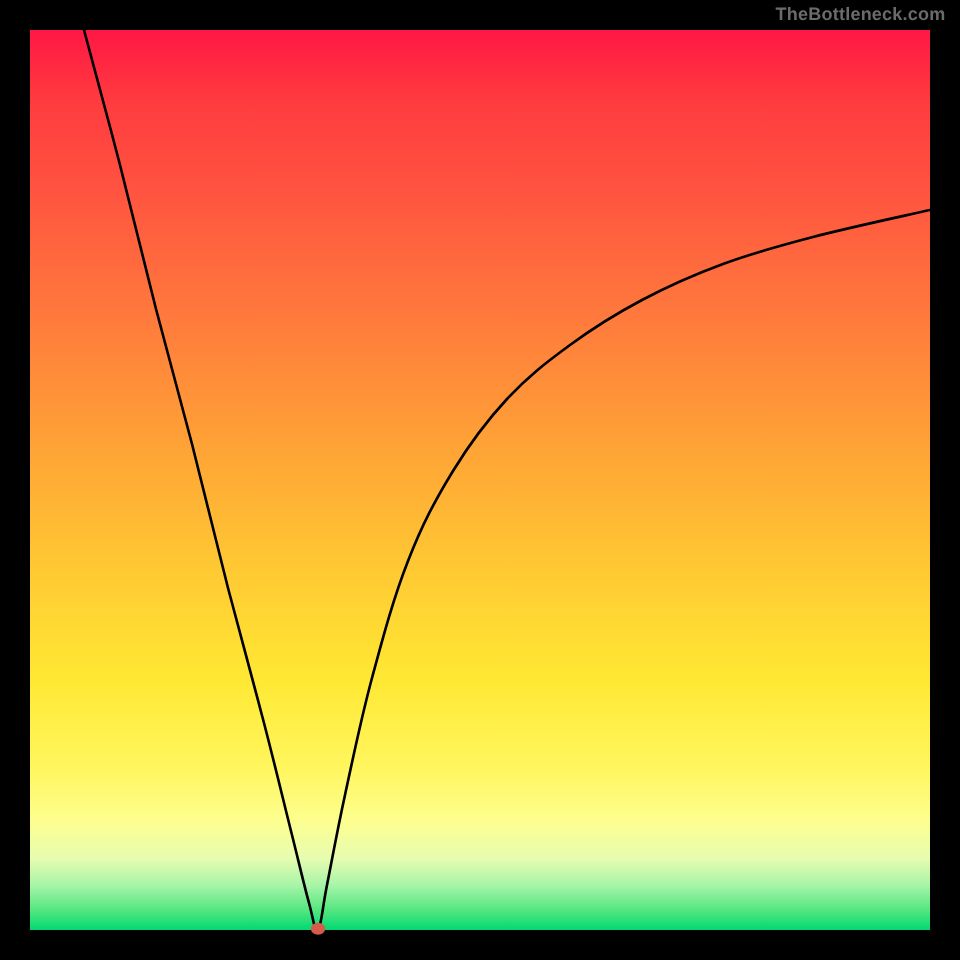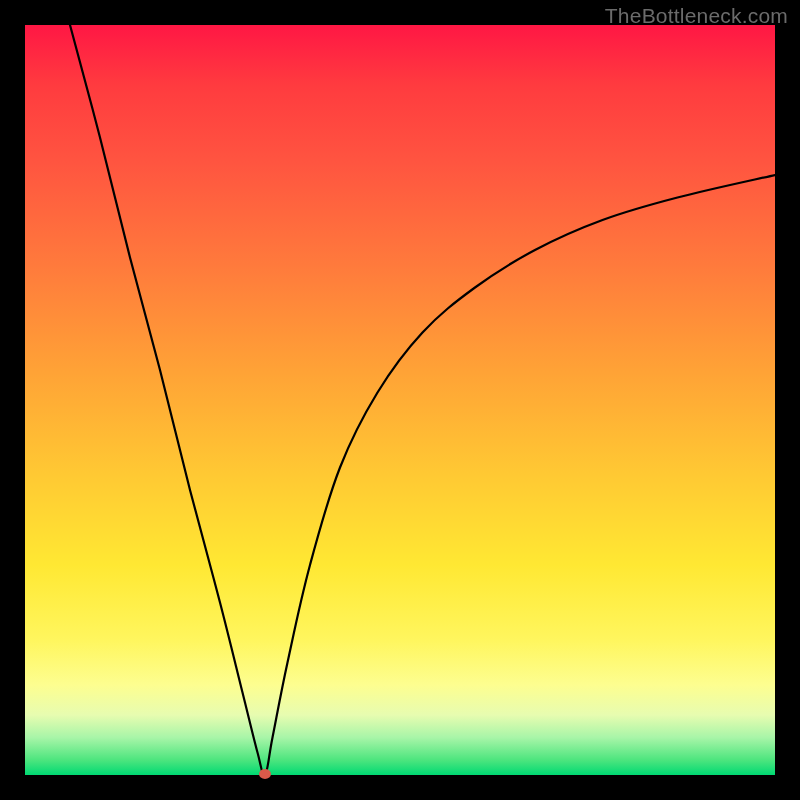--- a/index.html
+++ b/index.html
@@ -8,22 +8,22 @@
     position: relative;
     width: 800px;
     height: 800px;
     background: #000;
   }
   .watermark {
     position: absolute;
     top: 4px;
     right: 12px;
     font-family: Arial, Helvetica, sans-serif;
-    font-size: 21px;
-    font-weight: 400;
+    font-size: 15px;
+    font-weight: 700;
     color: #6b6b6b;
     letter-spacing: 0.2px;
   }
   .plot {
     position: absolute;
     left: 25px;
     top: 25px;
     width: 750px;
     height: 750px;
     background: linear-gradient(

